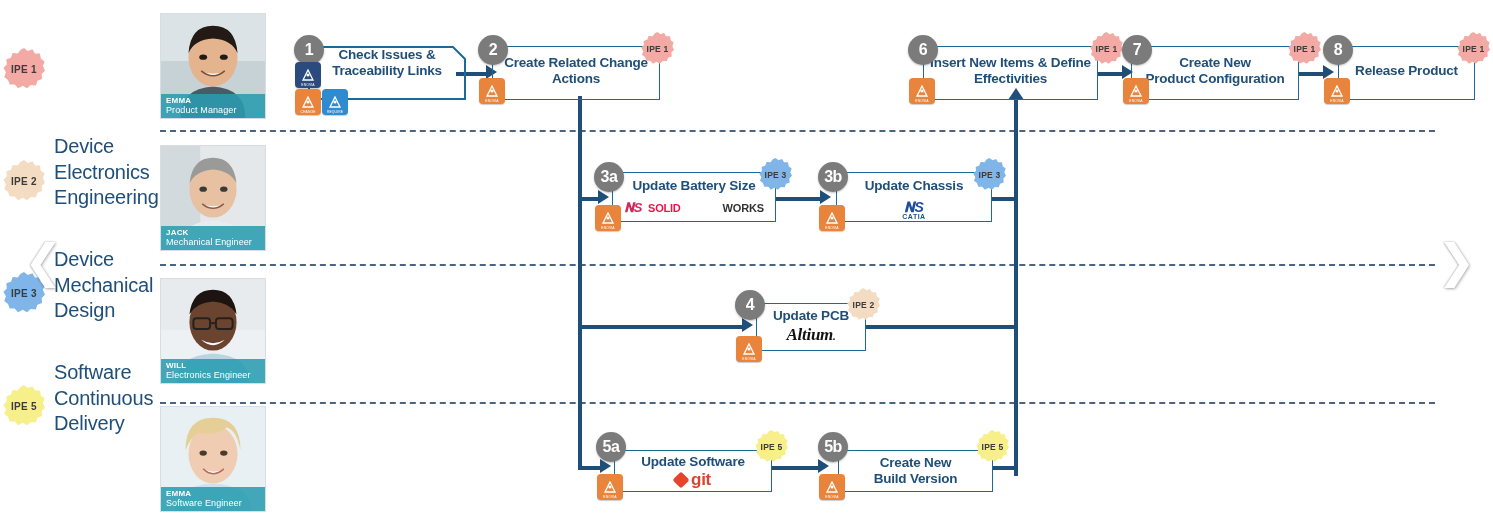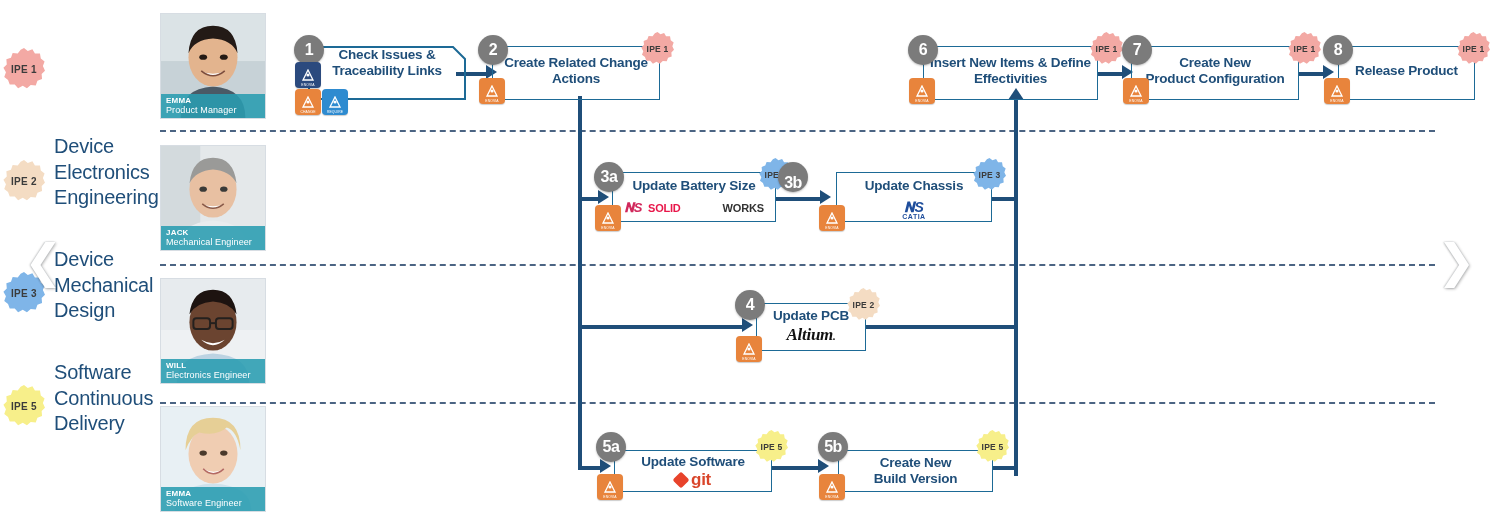--- a/index.html
+++ b/index.html
@@ -385,21 +385,21 @@
   </div>
 
   <div class="task" style="left:836px;top:172px;">
     <div class="frame" style="width:156px;height:50px;"></div>
     <div class="label" style="left:2px;top:6px;width:152px;">Update Chassis</div>
     <div class="tool tool-catia" style="left:0;top:26px;width:156px;">
       <span class="ds">𝐍S</span>
       <span class="nm">CATIA</span>
     </div>
   </div>
-  <div class="num small" style="left:778px;top:162px;align-items:flex-end;">
+  <div class="num small" style="left:818px;top:162px;">
     <span>3b</span>
   </div>
   <div class="appicon ic-orange" style="left:819px;top:205px;">
     <svg width="14" height="12" viewBox="0 0 14 12">
         <path d="M7 1 L12 11 H2 Z" fill="none" stroke="#fff" stroke-width="1.3"></path>
         <circle cx="7" cy="6" r="1.6" fill="#fff"></circle>
       </svg>
     <span class="tag">ENOVIA</span>
   </div>
   <div class="ipe" style="left:973px;top:158px;background:#7fb5e8;">

